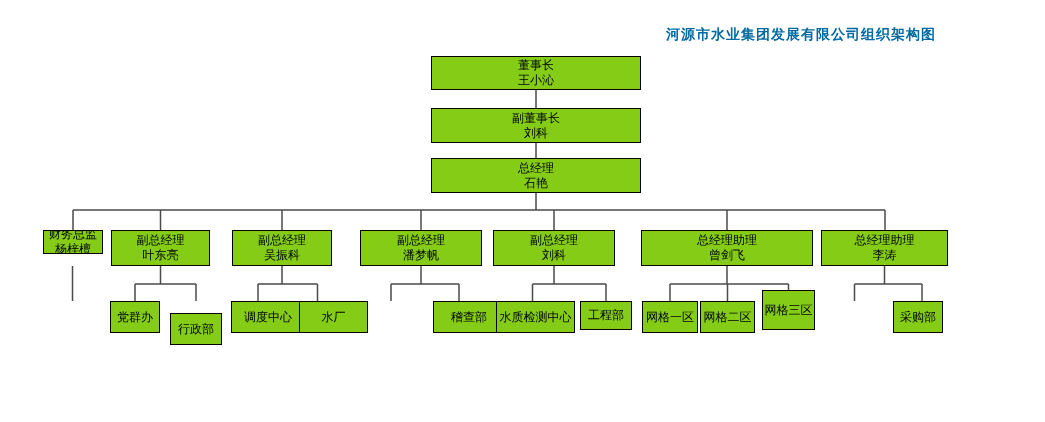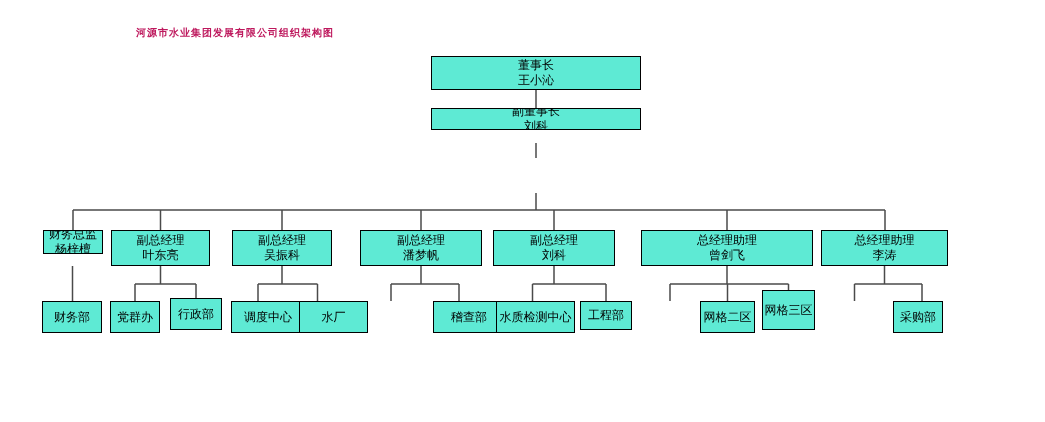--- a/index.html
+++ b/index.html
@@ -13,42 +13,42 @@
     width: 1045px;
     height: 422px;
     background: #ffffff;
     overflow: hidden;
   }
   .chart-title {
     position: absolute;
     left: 136px;
     top: 26px;
     width: 800px;
-    text-align: left;
-    font-size: 10px;
+    text-align: right;
+    font-size: 14px;
     font-weight: bold;
-    color: #be185d;
+    color: #0369a1;
     letter-spacing: 1px;
   }
   .connectors {
     position: absolute;
     left: 0;
     top: 0;
     width: 1045px;
     height: 422px;
   }
   .connectors line {
     stroke: #4a4a4a;
     stroke-width: 1.5;
   }
   .box {
     position: absolute;
     box-sizing: border-box;
     border: 1px solid #000000;
-    background: #5eead4;
+    background: #84cc16;
     display: flex;
     flex-direction: column;
     align-items: center;
     justify-content: center;
     text-align: center;
     font-size: 12px;
     line-height: 15px;
     color: #000000;
     white-space: nowrap;
     overflow: hidden;
@@ -107,23 +107,27 @@
     <line x1="884.5" y1="266" x2="884.5" y2="284"></line>
     <line x1="854.5" y1="284" x2="922" y2="284"></line>
     <line x1="854.5" y1="284" x2="854.5" y2="301"></line>
     <line x1="922" y1="284" x2="922" y2="301"></line>
   </svg>
 
   <div class="box" style="left:431px;top:56px;width:210px;height:34px">
     <span>董事长</span>
     <span>王小沁</span>
   </div>
-  <div class="box" style="left:431px;top:108px;width:210px;height:22px">
+  <div class="box" style="left:431px;top:108px;width:210px;height:35px">
     <span>副董事长</span>
     <span>刘科</span>
+  </div>
+  <div class="box" style="left:431px;top:158px;width:210px;height:35px">
+    <span>总经理</span>
+    <span>石艳</span>
   </div>
 
   <div class="box" style="left:43px;top:230px;width:60px;height:24px">
     <span>财务总监</span>
     <span>杨梓檀</span>
   </div>
   <div class="box" style="left:111px;top:230px;width:99px;height:36px">
     <span>副总经理</span>
     <span>叶东亮</span>
   </div>
@@ -141,44 +145,44 @@
   </div>
   <div class="box" style="left:641px;top:230px;width:172px;height:36px">
     <span>总经理助理</span>
     <span>曾剑飞</span>
   </div>
   <div class="box" style="left:821px;top:230px;width:127px;height:36px">
     <span>总经理助理</span>
     <span>李涛</span>
   </div>
 
-  <div class="box" style="left:42px;top:301px;width:60px;height:32px">
-    <span>财务部</span>
-  </div>
   <div class="box" style="left:110px;top:301px;width:50px;height:32px">
     <span>党群办</span>
   </div>
-  <div class="box" style="left:170px;top:298px;width:52px;height:32px">
+  <div class="box" style="left:170px;top:313px;width:52px;height:32px">
     <span>行政部</span>
   </div>
   <div class="box" style="left:231px;top:301px;width:74px;height:32px">
     <span>调度中心</span>
   </div>
   <div class="box" style="left:299px;top:301px;width:69px;height:32px">
     <span>水厂</span>
   </div>
   <div class="box" style="left:433px;top:301px;width:72px;height:32px">
     <span>稽查部</span>
   </div>
   <div class="box" style="left:496px;top:301px;width:79px;height:32px">
     <span>水质检测中心</span>
   </div>
   <div class="box" style="left:580px;top:301px;width:52px;height:29px">
     <span>工程部</span>
   </div>
+  <div class="box" style="left:642px;top:301px;width:56px;height:32px">
+    <span>网格一区</span>
+  </div>
   <div class="box" style="left:700px;top:301px;width:55px;height:32px">
     <span>网格二区</span>
   </div>
   <div class="box" style="left:762px;top:290px;width:53px;height:40px">
     <span>网格三区</span>
   </div>
   <div class="box" style="left:893px;top:301px;width:50px;height:32px">
     <span>采购部</span>
   </div>
 

